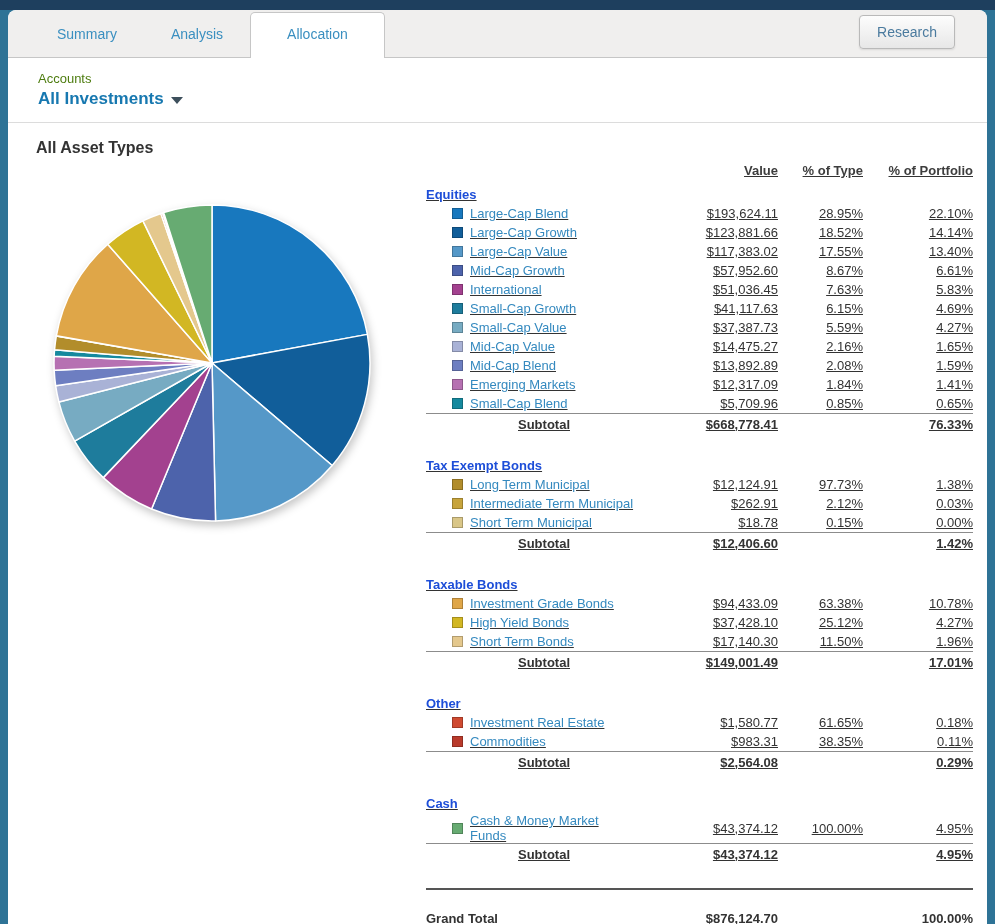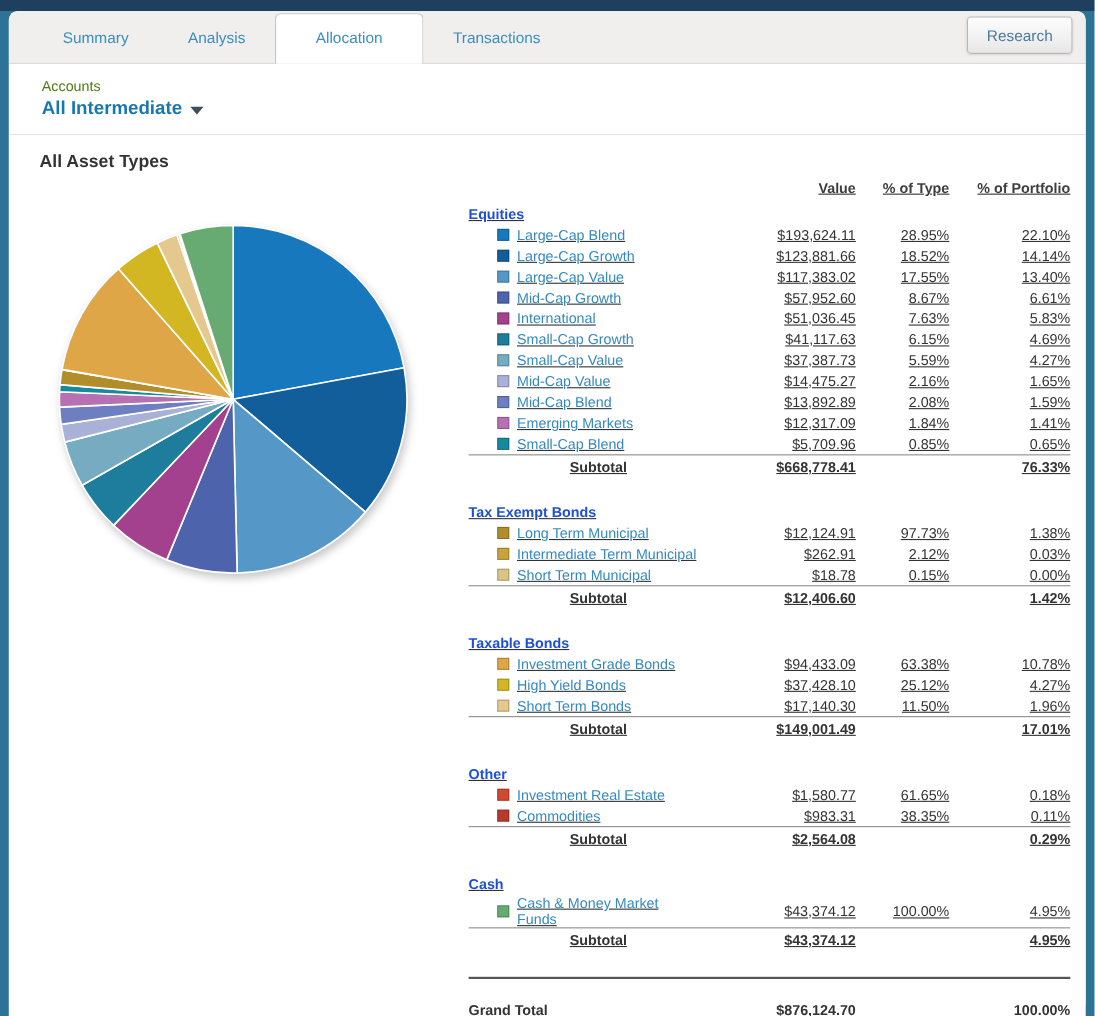--- a/index.html
+++ b/index.html
@@ -39,21 +39,21 @@
   .tab.active {
     background: #fff;
     border: 1px solid #c6c6c6;
     border-bottom: none;
     border-radius: 5px 5px 0 0;
     margin-bottom: -1px;
     padding: 13px 36px 16px;
   }
   .research-btn {
     position: absolute;
-    right: 12px;
+    right: 32px;
     top: 5px;
     padding: 8px 17px;
     font-size: 14px;
     color: #4a7a9e;
     background: linear-gradient(#fdfdfd, #e7e7e7);
     border: 1px solid #b9b9b9;
     border-radius: 4px;
     box-shadow: 0 1px 2px rgba(0,0,0,0.10);
     cursor: pointer;
   }
@@ -92,28 +92,27 @@
 <body>
 
 <div class="topbar"></div>
 
 <div class="app">
 
   <div class="tabstrip">
     <div class="tab">Summary</div>
     <div class="tab">Analysis</div>
     <div class="tab active">Allocation</div>
-    <div class="tab">Transactions</div>
     <button class="research-btn">Research</button>
   </div>
 
   <div class="accounts">
     <div class="accounts-label">Accounts</div>
     <div class="accounts-value">
-      <span>All Intermediate</span><span class="caret"></span>
+      <span>All Investments</span><span class="caret"></span>
     </div>
   </div>
 
   <div class="main">
     <div class="page-title">All Asset Types</div>
 
     <div class="pie-wrap">
       <svg id="pie" width="334" height="334" viewBox="0 0 334 334">
           <path d="M 167 167 L 167.00 9.00 A 158 158 0 0 1 322.38 138.37 Z" fill="#1878be" stroke="#ffffff" stroke-width="1.5" stroke-linejoin="round"></path>
           <path d="M 167 167 L 322.38 138.37 A 158 158 0 0 1 287.21 269.54 Z" fill="#115e9a" stroke="#ffffff" stroke-width="1.5" stroke-linejoin="round"></path>

